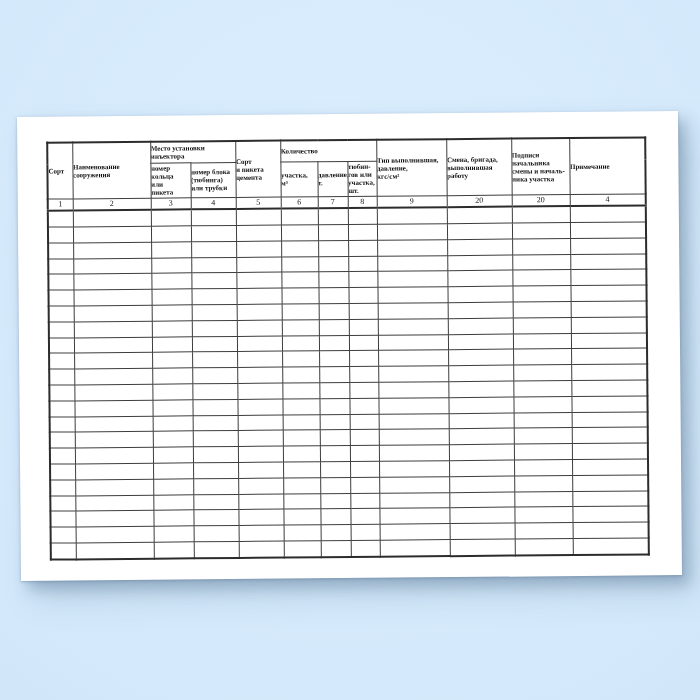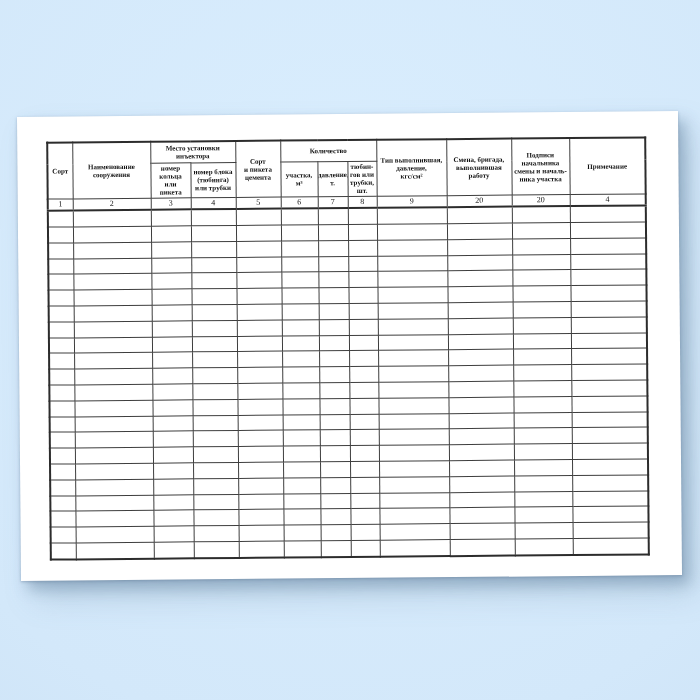--- a/index.html
+++ b/index.html
@@ -20,21 +20,21 @@
                 14px 18px 30px rgba(105,135,165,.25);
   }
   table.journal {
     position: absolute; left: 29px; top: 25px; width: 598px;
     border-collapse: collapse; table-layout: fixed;
     color: #111; border: 2px solid #2c2c2c;
   }
   .journal th, .journal td { border: 1px solid #3e3e3e; padding: 0; overflow: hidden; }
   .journal th {
     font-weight: bold; font-size: 7px; line-height: 1.15;
-    white-space: pre-line; text-align: center; vertical-align: middle;
+    white-space: pre-line; text-align: left; vertical-align: middle;
     padding: 1px 0;
   }
   tr.group-row th { height: 18px; }
   tr.sub-row th { height: 32px; }
   tr.num-row td {
     height: 10px; font-size: 8px; line-height: 1; text-align: center;
     vertical-align: middle; border-bottom: 2px solid #2c2c2c;
   }
   tbody.blank td { height: 14.8px; }
 </style>
@@ -88,21 +88,21 @@
 пикета</th>
           <th>номер блока
 (тюбинга)
 или трубки</th>
           <th>участка,
 м³</th>
           <th>давление,
 т.</th>
           <th>тюбин-
 гов или
-трубки,
+участка,
 шт.</th>
         </tr>
         <tr class="num-row">
           <td>1</td>
           <td>2</td>
           <td>3</td>
           <td>4</td>
           <td>5</td>
           <td>6</td>
           <td>7</td>

